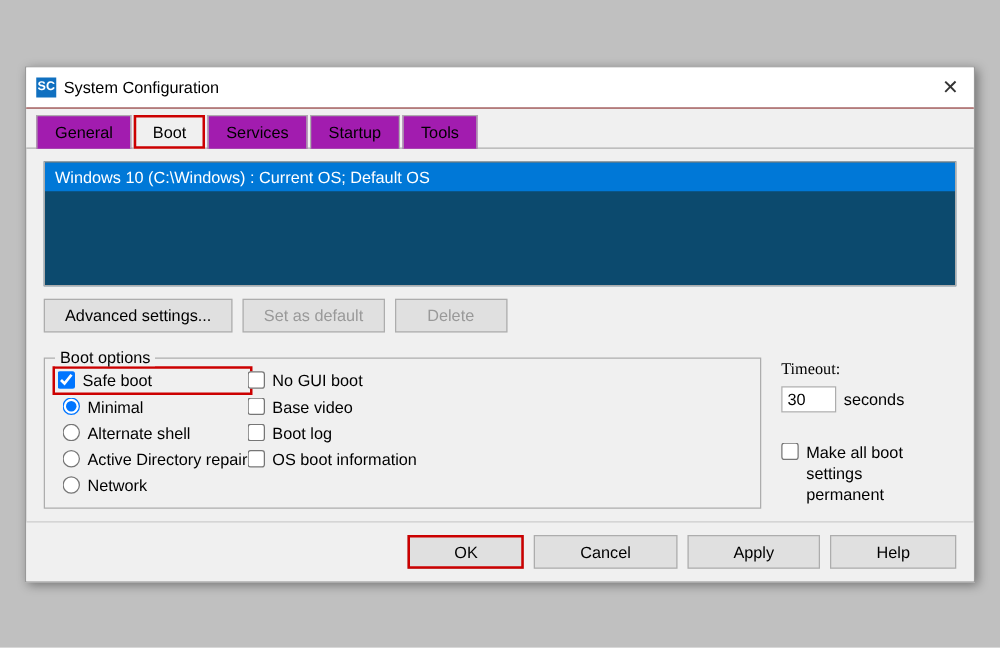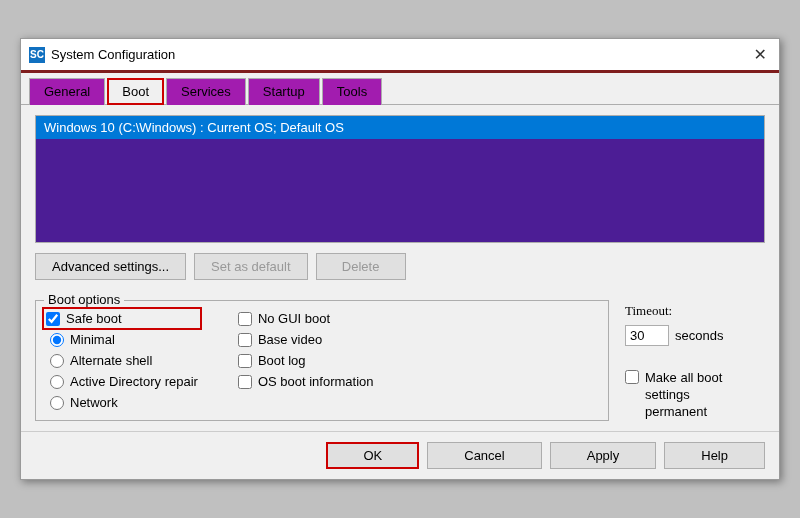--- a/index.html
+++ b/index.html
@@ -15,21 +15,21 @@
       color: #000;
     }
     .window {
       width: 760px;
       background: #f0f0f0;
       border: 1px solid #999;
       box-shadow: 2px 2px 8px rgba(0,0,0,0.4);
     }
     .title-bar {
       background: #fff;
-      border-bottom: 3px solid #7f1d1d;
+      border-bottom: 1px solid #7f1d1d;
       display: flex;
       align-items: center;
       padding: 6px 8px;
       justify-content: space-between;
     }
     .title-bar-left {
       display: flex;
       align-items: center;
       gap: 6px;
     }
@@ -78,22 +78,22 @@
       font-weight: normal;
       outline: 2px solid #cc0000;
       outline-offset: -2px;
       z-index: 2;
     }
     .content {
       padding: 10px 14px 10px 14px;
     }
     .os-list {
       border: 1px solid #adadad;
-      height: 128px;
-      background: #4c1d95;
+      height: 100px;
+      background: #0c4a6e;
       margin-bottom: 10px;
       overflow: hidden;
     }
     .os-item {
       padding: 4px 8px;
       cursor: pointer;
     }
     .os-item.selected {
       background: #0078d7;
       color: white;
@@ -111,40 +111,39 @@
       font-size: 13px;
       min-width: 90px;
     }
     .btn:disabled, .btn.disabled {
       color: #999;
       cursor: default;
     }
     .section-row {
       display: flex;
       gap: 16px;
-      align-items: flex-end;
+      align-items: center;
     }
     .boot-options {
       flex: 1;
       border: 1px solid #adadad;
       padding: 6px 10px 10px 10px;
       position: relative;
       margin-top: 6px;
     }
     .boot-options-legend {
       position: absolute;
       top: -9px;
       left: 8px;
       background: #f0f0f0;
       padding: 0 4px;
       font-size: 13px;
     }
     .boot-options-inner {
       display: flex;
-      gap: 40px;
       margin-top: 4px;
     }
     .boot-left, .boot-right {
       display: flex;
       flex-direction: column;
       gap: 6px;
     }
     .checkbox-row {
       display: flex;
       align-items: center;

